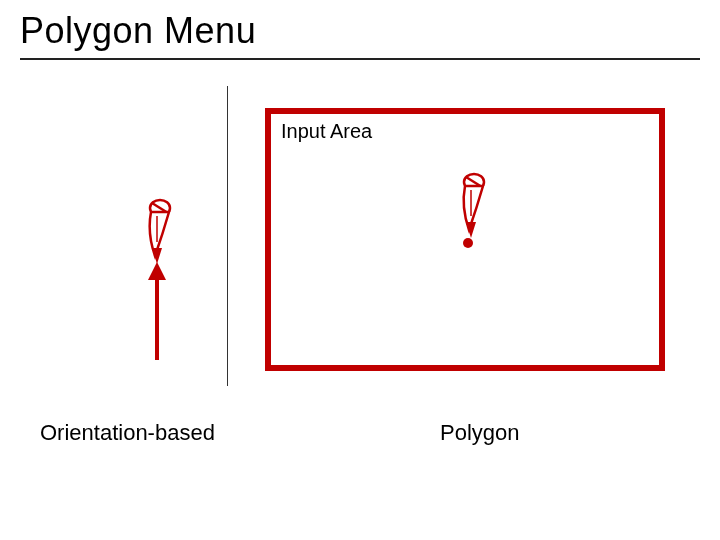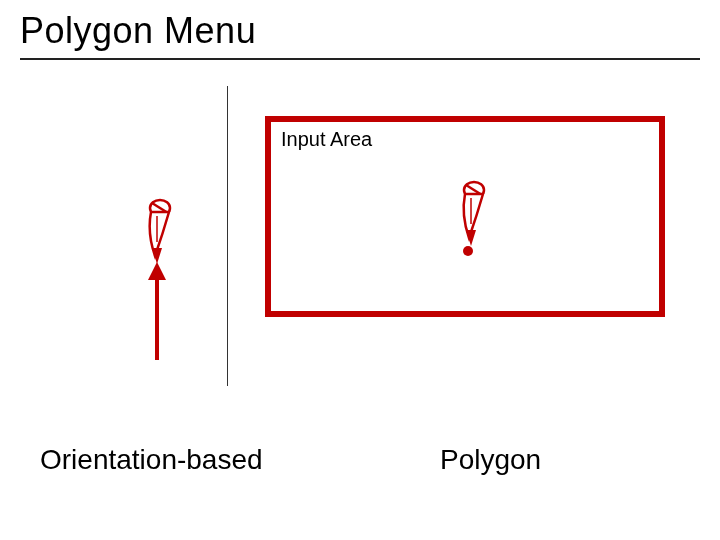--- a/index.html
+++ b/index.html
@@ -10,28 +10,28 @@
   .title { font-size: 36px; font-weight: 400; letter-spacing: 0.5px; }
   .title-rule { margin-top: 6px; height: 0; border-top: 2px solid #222; }
 
   .divider-v { position: absolute; left: 227px; top: 86px; width: 0; height: 300px; border-left: 1px solid #333; }
 
   .left-area { position: absolute; left: 40px; top: 100px; width: 180px; height: 280px; }
   .arrow-shaft { position: absolute; left: 115px; top: 178px; width: 0; height: 82px; border-left: 4px solid #c00000; }
   .arrow-head { position: absolute; left: 108px; top: 162px; width: 0; height: 0; border-left: 9px solid transparent; border-right: 9px solid transparent; border-bottom: 18px solid #c00000; }
   .pen-left { position: absolute; left: 97px; top: 98px; }
 
-  .input-box { position: absolute; left: 265px; top: 116px; width: 400px; height: 201px; border: 6px solid #c00000; background: #fff; }
+  .input-box { position: absolute; left: 265px; top: 108px; width: 400px; height: 263px; border: 6px solid #c00000; background: #fff; }
   .input-label-wrap { position: absolute; left: 10px; top: 6px; }
   .input-label { font-size: 20px; }
 
   .dot { position: absolute; left: 192px; top: 124px; width: 10px; height: 10px; background: #c00000; border-radius: 50%; }
   .pen-inside { position: absolute; left: 180px; top: 58px; }
 
-  .caption { position: absolute; top: 444px; font-size: 28px; text-align: right; }
+  .caption { position: absolute; top: 420px; font-size: 22px; text-align: right; }
   .caption-left { left: 40px; }
   .caption-right { left: 440px; }
 
   
   .pen { width: 40px; height: 78px; }
 </style>
 </head>
 <body>
 
 <div class="slide">

